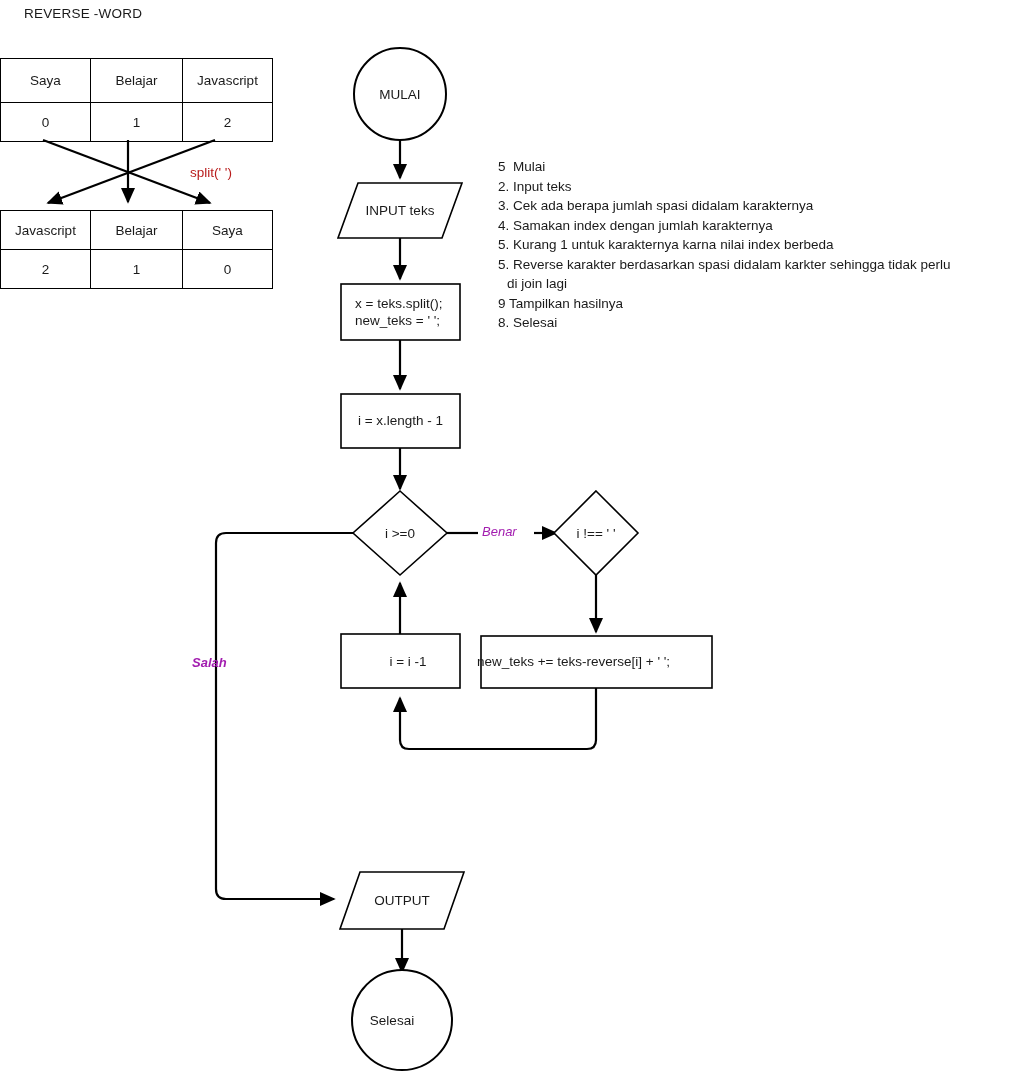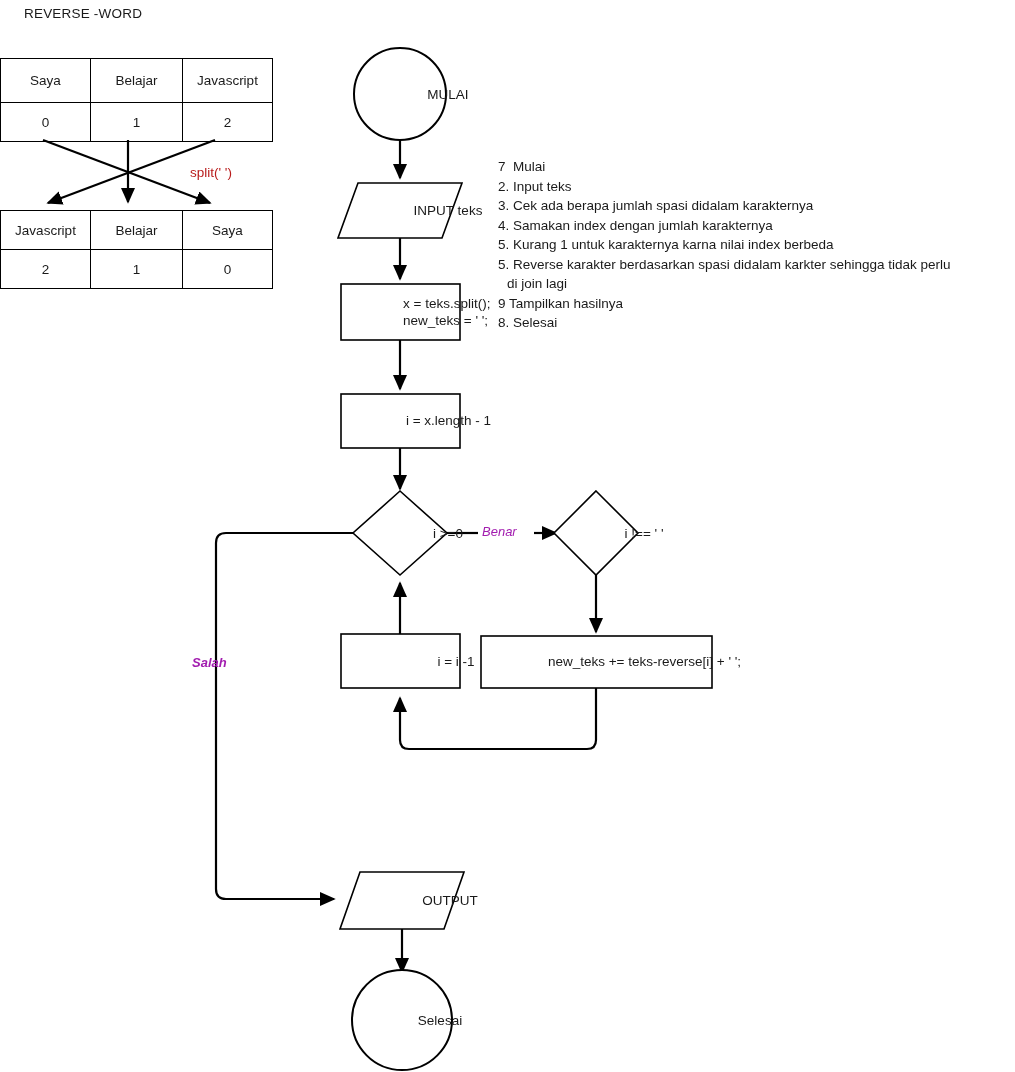--- a/index.html
+++ b/index.html
@@ -85,21 +85,20 @@
   .algo-cont { padding-left: 9px; }
   
   .node-text {
     position: absolute;
     font-size: 13.5px;
     color: #1a1a1a;
     text-align: center;
     line-height: 17px;
     white-space: pre;
     pointer-events: none;
-    margin-left: 48px;
   }
   .edge-label {
     position: absolute;
     font-size: 13px;
     color: #a21caf;
     white-space: nowrap;
     font-style: italic;
   }
   .edge-label.bold { font-weight: bold; }
 </style>
@@ -196,21 +195,21 @@
   <tr class="row-index">
     <td class="c0">2</td>
     <td class="c1">1</td>
     <td class="c2">0</td>
   </tr>
 </tbody>
   </table>
 
 <div class="algo">
   <div class="algo-list">
-    <div>7  Mulai</div>
+    <div>5  Mulai</div>
     <div>2. Input teks</div>
     <div>3. Cek ada berapa jumlah spasi didalam karakternya</div>
     <div>4. Samakan index dengan jumlah karakternya</div>
     <div>5. Kurang 1 untuk karakternya karna nilai index berbeda</div>
     <div>5. Reverse karakter berdasarkan spasi didalam karkter sehingga tidak perlu</div>
     <div class="algo-cont">di join lagi</div>
     <div>9 Tampilkan hasilnya</div>
     <div>8. Selesai</div>
   </div>
 </div>
@@ -223,21 +222,21 @@
 new_teks = ' ';</div>
 
 <div class="node-text" style="left:341px; top:412px; width:119px;">i = x.length - 1</div>
 
 <div class="node-text" style="left:355px; top:525px; width:90px;">i &gt;=0</div>
 
 <div class="node-text" style="left:551px; top:525px; width:90px;">i !== ' '</div>
 
 <div class="node-text" style="left:341px; top:653px; width:134px;">i = i -1</div>
 
-<div class="node-text" style="left:481px; top:653px; width:231px;">new_teks += teks-reverse[i] + ' ';</div>
+<div class="node-text" style="left:458px; top:653px; width:231px;">new_teks += teks-reverse[i] + ' ';</div>
 
 <div class="node-text" style="left:342px; top:892px; width:120px;">OUTPUT</div>
 
 <div class="node-text" style="left:352px; top:1012px; width:80px;">Selesai</div>
 
 <div class="edge-label" style="left:482px; top:524px;">Benar</div>
 
 <div class="edge-label bold" style="left:192px; top:655px;">Salah</div>
 
 </body></html>

